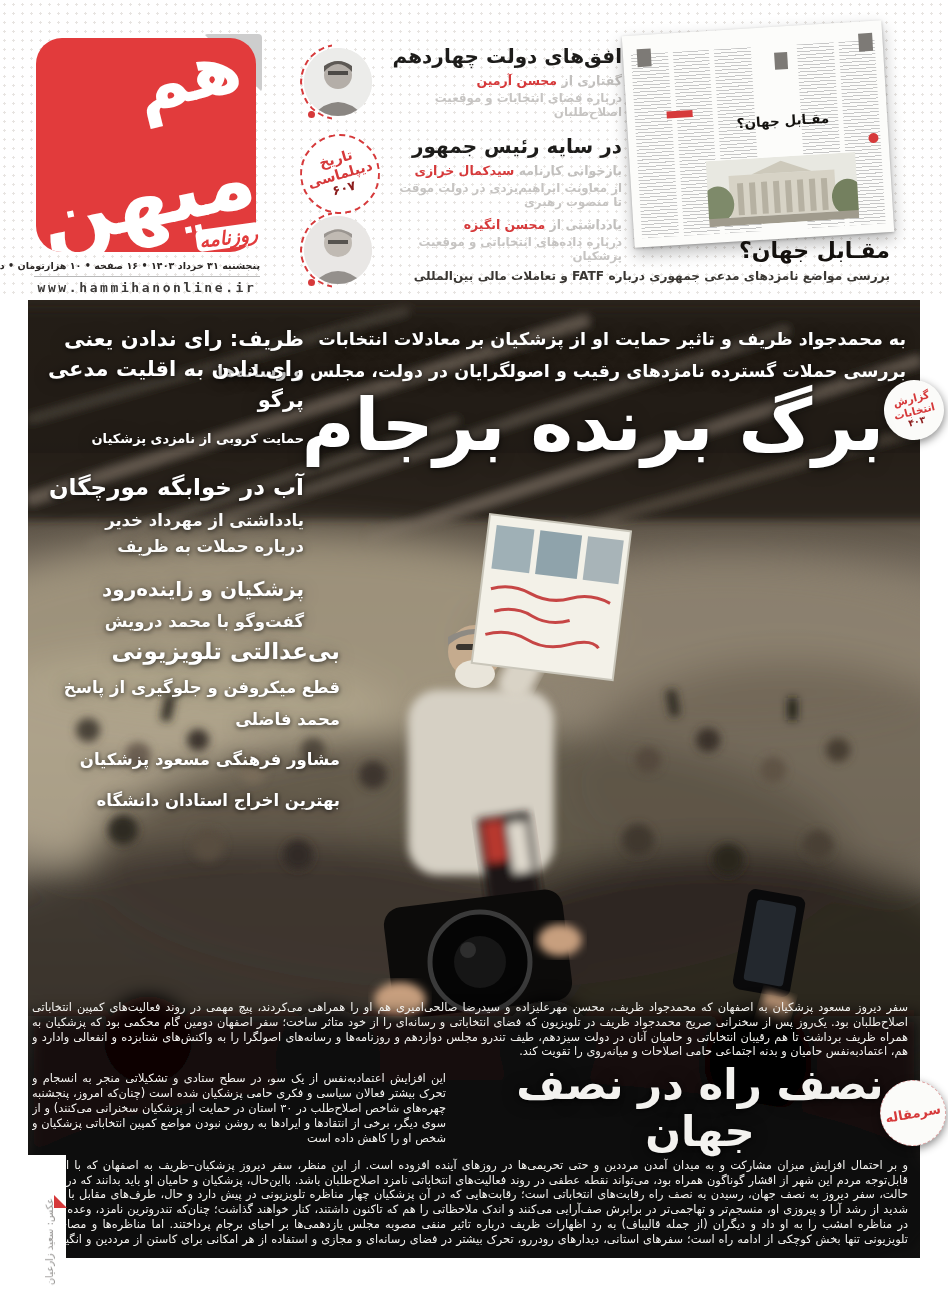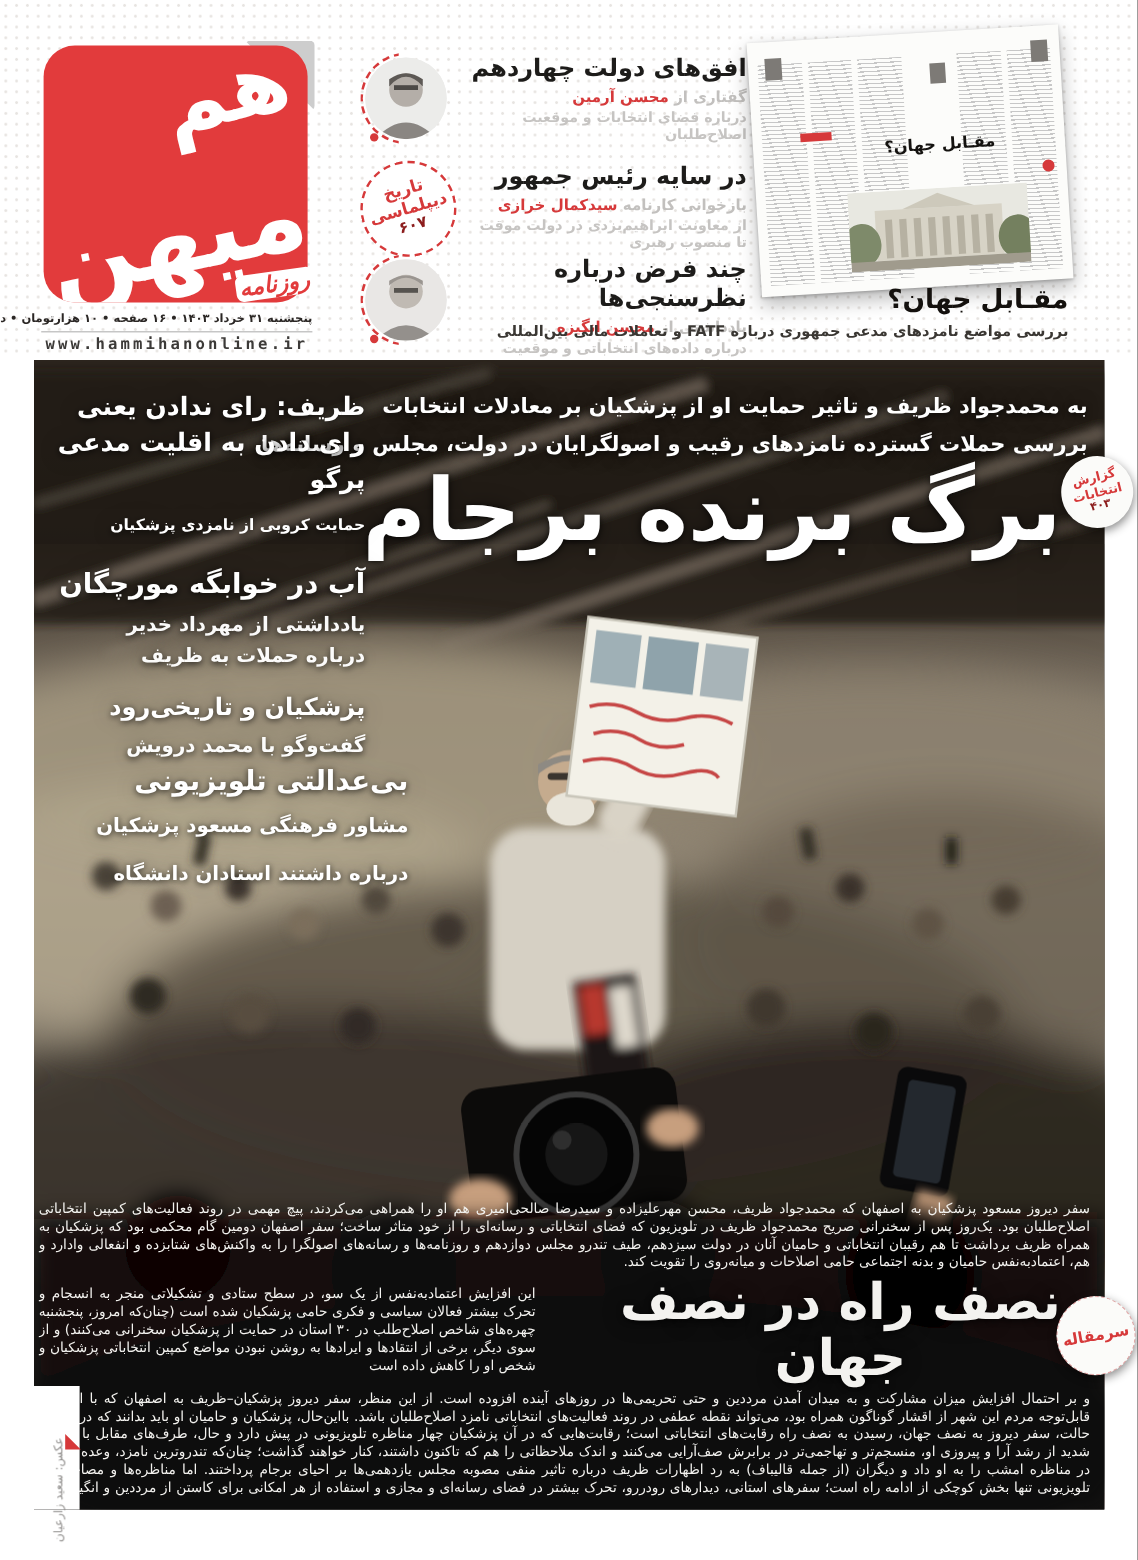--- a/index.html
+++ b/index.html
@@ -149,21 +149,20 @@
       </div>
       <div class="hist-badge">
         <span>تاریخ</span>
         <span>دیپلماسی</span>
         <span class="num">۶۰۷</span>
       </div>
     </div>
 
     <div class="teaser" style="top:212px;">
       <div class="txt">
-        <div class="t-head">چند فرض درباره نظرسنجی‌ها</div>
         <div class="t-by">
           <span>یادداشتی از</span>
           <b>محسن انگیزه</b>
         </div>
         <div class="t-desc">درباره داده‌های انتخاباتی و موقعیت پزشکیان</div>
       </div>
       <div class="avatar">
         <div class="arc"></div>
         <div class="dot"></div>
         <div class="ph">
@@ -359,28 +358,29 @@
       <div class="s-title1">
         <div>ظریف: رای ندادن یعنی</div>
         <div>رای دادن به اقلیت مدعی پرگو</div>
       </div>
       <div class="s-title2">حمایت کروبی از نامزدی پزشکیان</div>
       <div class="s-title3">آب در خوابگه مورچگان</div>
       <div class="s-sub">
         <div>یادداشتی از مهرداد خدیر</div>
         <div>درباره حملات به ظریف</div>
       </div>
-      <div class="s-title4">پزشکیان و تاریخی‌رود</div>
+      <div class="s-title4">پزشکیان و زاینده‌رود</div>
       <div class="s-sub">گفت‌وگو با محمد درویش</div>
     </div>
 
     <div class="ov tv-block shadowed">
       <div class="tv-h">بی‌عدالتی تلویزیونی</div>
+      <div class="tv-l">قطع میکروفن و جلوگیری از پاسخ محمد فاضلی</div>
       <div class="tv-l">مشاور فرهنگی مسعود پزشکیان</div>
-      <div class="tv-l">درباره داشتند استادان دانشگاه</div>
+      <div class="tv-l">بهترین اخراج استادان دانشگاه</div>
     </div>
 
     
     <div class="ov lead">
       <p>سفر دیروز مسعود پزشکیان به اصفهان که محمدجواد ظریف، محسن مهرعلیزاده و سیدرضا صالحی‌امیری هم او را همراهی می‌کردند، پیچ مهمی در روند فعالیت‌های کمپین انتخاباتی اصلاح‌طلبان بود. یک‌روز پس از سخنرانی صریح محمدجواد ظریف در تلویزیون که فضای انتخاباتی و رسانه‌ای را از خود متاثر ساخت؛ سفر اصفهان دومین گام محکمی بود که پزشکیان به همراه ظریف برداشت تا هم رقیبان انتخاباتی و حامیان آنان در دولت سیزدهم، طیف تندرو مجلس دوازدهم و روزنامه‌ها و رسانه‌های اصولگرا را به واکنش‌های شتابزده و انفعالی وادارد و هم، اعتمادبه‌نفس حامیان و بدنه اجتماعی حامی اصلاحات و میانه‌روی را تقویت کند.</p>
       <div class="lead-row">
         <div class="lead-headline shadowed">نصف راه در نصف جهان</div>
         <p class="lead-side">این افزایش اعتمادبه‌نفس از یک سو، در سطح ستادی و تشکیلاتی منجر به انسجام و تحرک بیشتر فعالان سیاسی و فکری حامی پزشکیان شده است (چنان‌که امروز، پنجشنبه چهره‌های شاخص اصلاح‌طلب در ۳۰ استان در حمایت از پزشکیان سخنرانی می‌کنند) و از سوی دیگر، برخی از انتقادها و ایرادها به روشن نبودن مواضع کمپین انتخاباتی پزشکیان و شخص او را کاهش داده است</p>
       </div>
       <p class="lead-rest"><span>و بر احتمال افزایش میزان مشارکت و به میدان آمدن مرددین و حتی تحریمی‌ها در روزهای آینده افزوده است. از این منظر، سفر دیروز پزشکیان–ظریف به اصفهان که با استقبال قابل‌توجه مردم این شهر از اقشار گوناگون همراه بود، می‌تواند نقطه عطفی در روند فعالیت‌های انتخاباتی نامزد اصلاح‌طلبان باشد. بااین‌حال، پزشکیان و حامیان او باید بدانند که در بهترین حالت، سفر دیروز به نصف جهان، رسیدن به نصف راه رقابت‌های انتخاباتی است؛ رقابت‌هایی که در آن پزشکیان چهار مناظره تلویزیونی در پیش دارد و حال، طرف‌های مقابل با نگرانی شدید از رشد آرا و پیروزی او، منسجم‌تر و تهاجمی‌تر در برابرش صف‌آرایی می‌کنند و اندک ملاحظاتی را هم که تاکنون داشتند، کنار خواهند گذاشت؛ چنان‌که تندروترین نامزد، وعده حملات در مناظره امشب را به او داد و دیگران (از جمله قالیباف) به رد اظهارات ظریف درباره تاثیر منفی مصوبه مجلس یازدهمی‌ها بر احیای برجام پرداختند. اما مناظره‌ها و مصاحبه‌های تلویزیونی تنها بخش کوچکی از ادامه راه است؛ سفرهای استانی، دیدارهای رودررو، تحرک بیشتر در فضای رسانه‌ای و مجازی و استفاده از هر امکانی برای کاستن از مرددین و انگیزه‌دادن برای مشارکت، از جمله اقداماتی است که هرکس «برای ایران» می‌اندیشد باید به سهم خود در یک هفته مانده به انتخابات عمل کند تا مبادا فردای هشتم تیر، حسرت از دست رفتن فرصتی تاریخی برای اصلاح روند موجود و توسعه کشور، در دل‌ها و ذهن‌های دوستداران ایران و ایرانیان بماند.</span></p>

